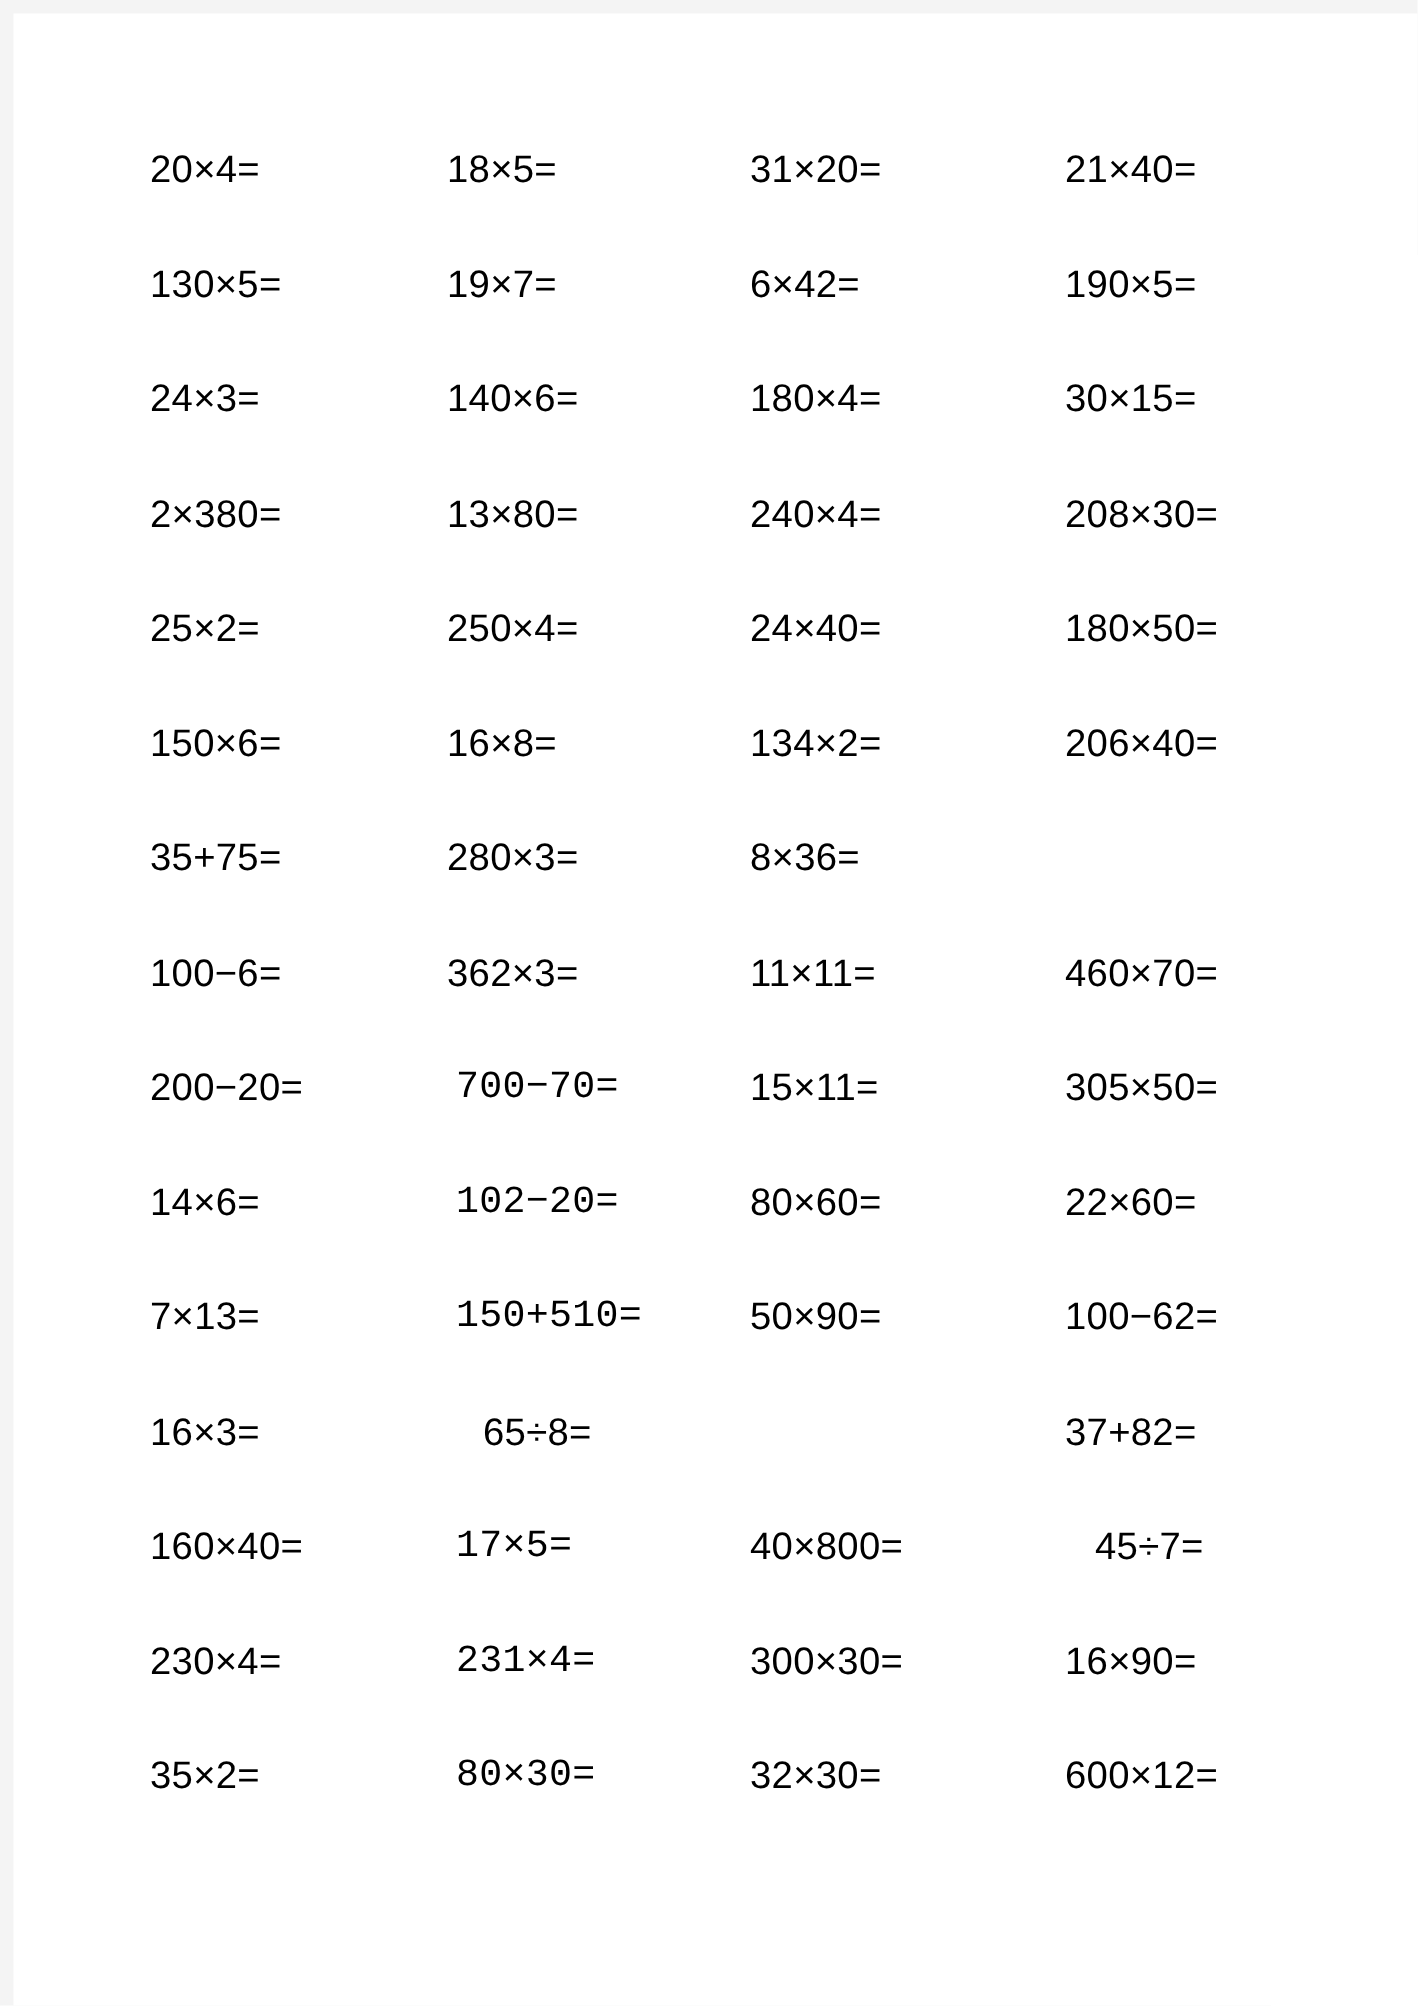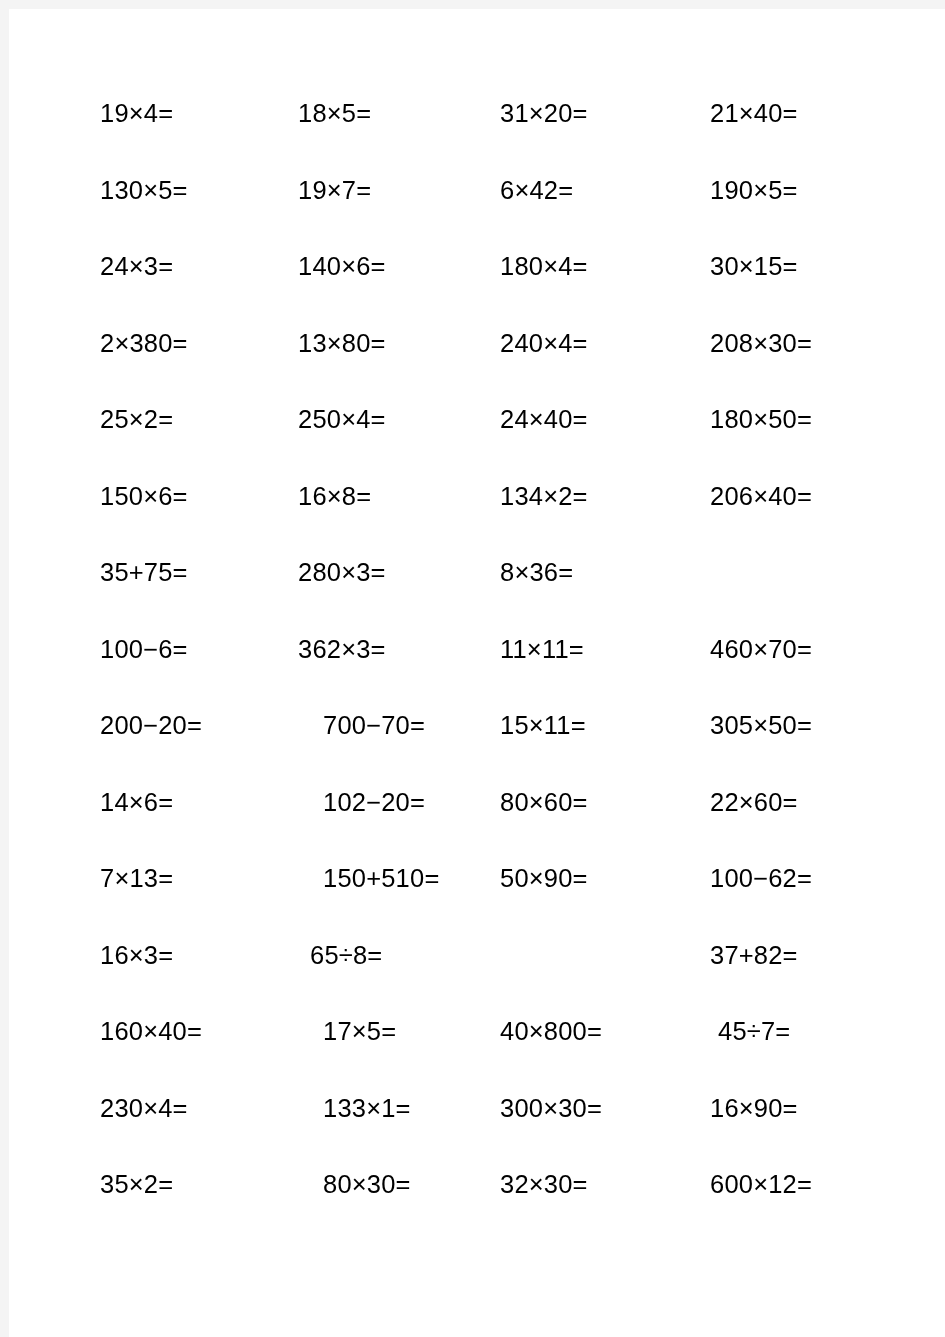--- a/index.html
+++ b/index.html
@@ -53,32 +53,32 @@
     font-weight: 400;
   }
 
   
   .col-0 { left: 91px; }
   .col-1 { left: 289px; }
   .col-2 { left: 491px; }
   .col-3 { left: 701px; }
 
   
-  .indent-1 { margin-left: 25px; }
-  .indent-2 { margin-left: 12px; }
-  .indent-3 { margin-left: 8px; }
+  .indent-1 { margin-left: 6px; font-family: Liberation Mono, monospace; }
+  .indent-2 { margin-left: 24px; }
+  .indent-3 { margin-left: 20px; }
 </style>
 </head>
 <body>
 
 <div id="worksheet-page">
   <div id="problem-grid">
 
     <div class="problem-row" style="top:86px;">
-      <div class="problem-cell col-0">19×4=</div>
+      <div class="problem-cell col-0">20×4=</div>
       <div class="problem-cell col-1">18×5=</div>
       <div class="problem-cell col-2">31×20=</div>
       <div class="problem-cell col-3">21×40=</div>
     </div>
 
     <div class="problem-row" style="top:162.5px;">
       <div class="problem-cell col-0">130×5=</div>
       <div class="problem-cell col-1">19×7=</div>
       <div class="problem-cell col-2">6×42=</div>
       <div class="problem-cell col-3">190×5=</div>
@@ -154,21 +154,21 @@
 
     <div class="problem-row" style="top:1004px;">
       <div class="problem-cell col-0">160×40=</div>
       <div class="problem-cell col-1 indent-1">17×5=</div>
       <div class="problem-cell col-2">40×800=</div>
       <div class="problem-cell col-3 indent-3">45÷7=</div>
     </div>
 
     <div class="problem-row" style="top:1080.5px;">
       <div class="problem-cell col-0">230×4=</div>
-      <div class="problem-cell col-1 indent-1">133×1=</div>
+      <div class="problem-cell col-1 indent-1">231×4=</div>
       <div class="problem-cell col-2">300×30=</div>
       <div class="problem-cell col-3">16×90=</div>
     </div>
 
     <div class="problem-row" style="top:1157px;">
       <div class="problem-cell col-0">35×2=</div>
       <div class="problem-cell col-1 indent-1">80×30=</div>
       <div class="problem-cell col-2">32×30=</div>
       <div class="problem-cell col-3">600×12=</div>
     </div>

